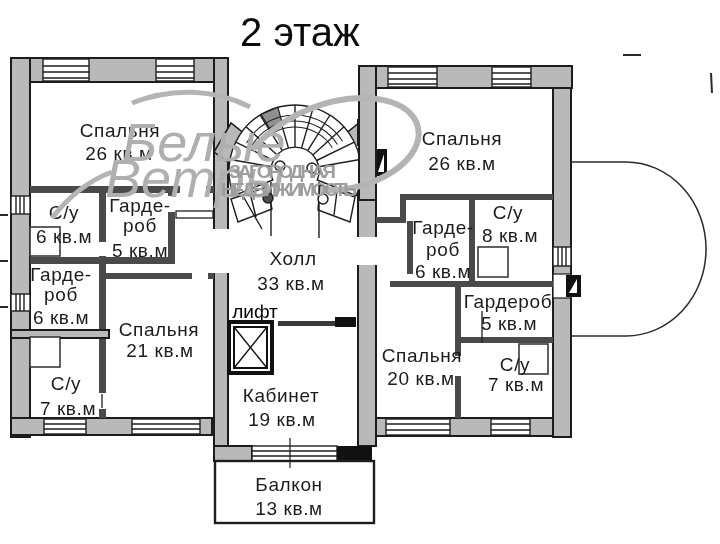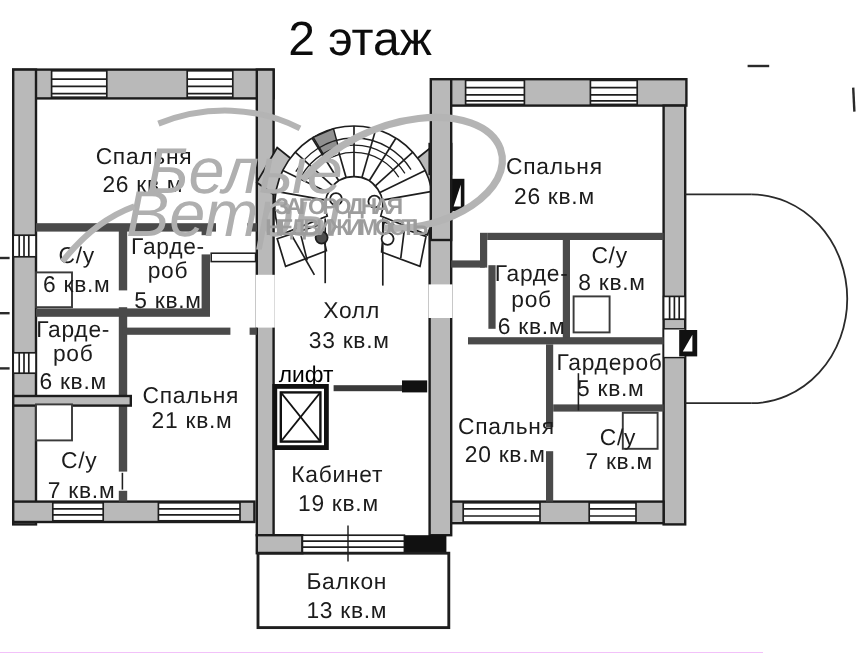--- a/index.html
+++ b/index.html
@@ -1,16 +1,16 @@
 <!DOCTYPE html>
 <html><head>
 <meta charset="utf-8">
 <style>
 html,body{margin:0;padding:0;background:#fff;}
-#page{position:relative;width:720px;height:544px;background:#d946ef;overflow:hidden;
+#page{position:relative;width:720px;height:544px;background:#be185d;overflow:hidden;
 font-family:"Liberation Sans",sans-serif;}
 svg{position:absolute;left:0;top:0;}
 text{font-family:"Liberation Sans",sans-serif;}
 .rm{font-size:19px;fill:#1c1c1c;letter-spacing:0.6px;}
 </style>
 </head>
 <body>
 <div id="page">
 <svg width="720" height="544" viewBox="0 0 720 544">
 

